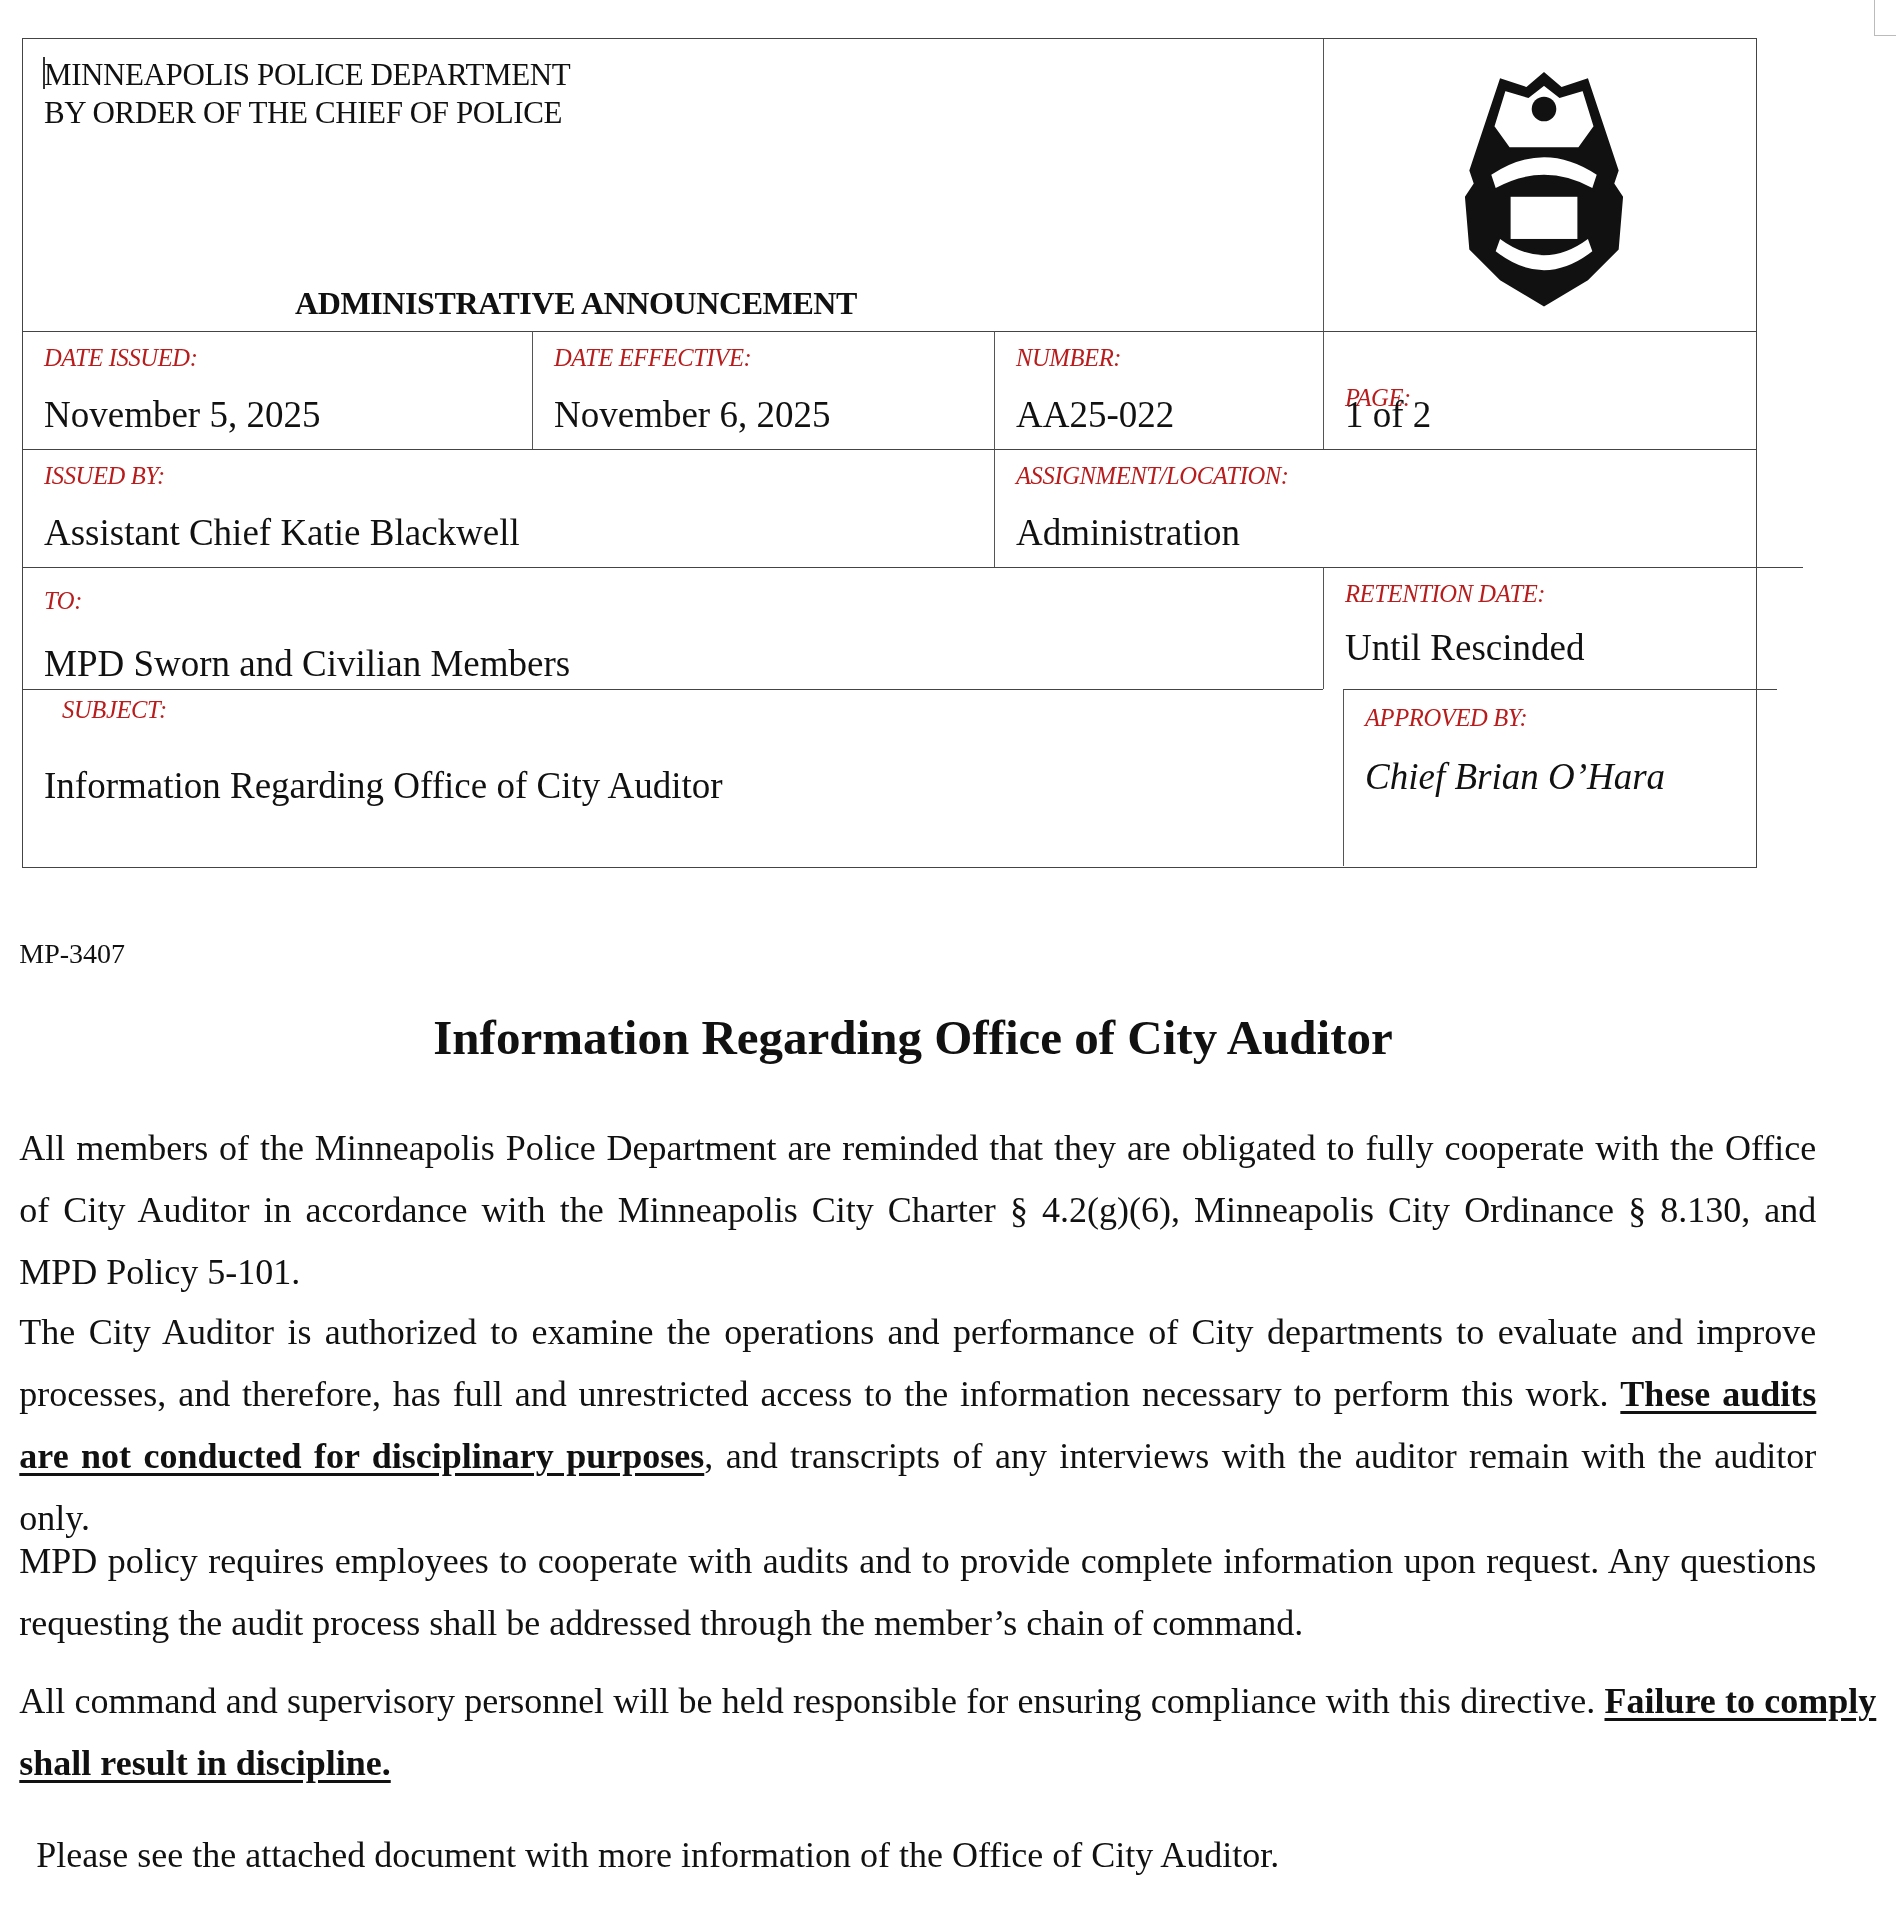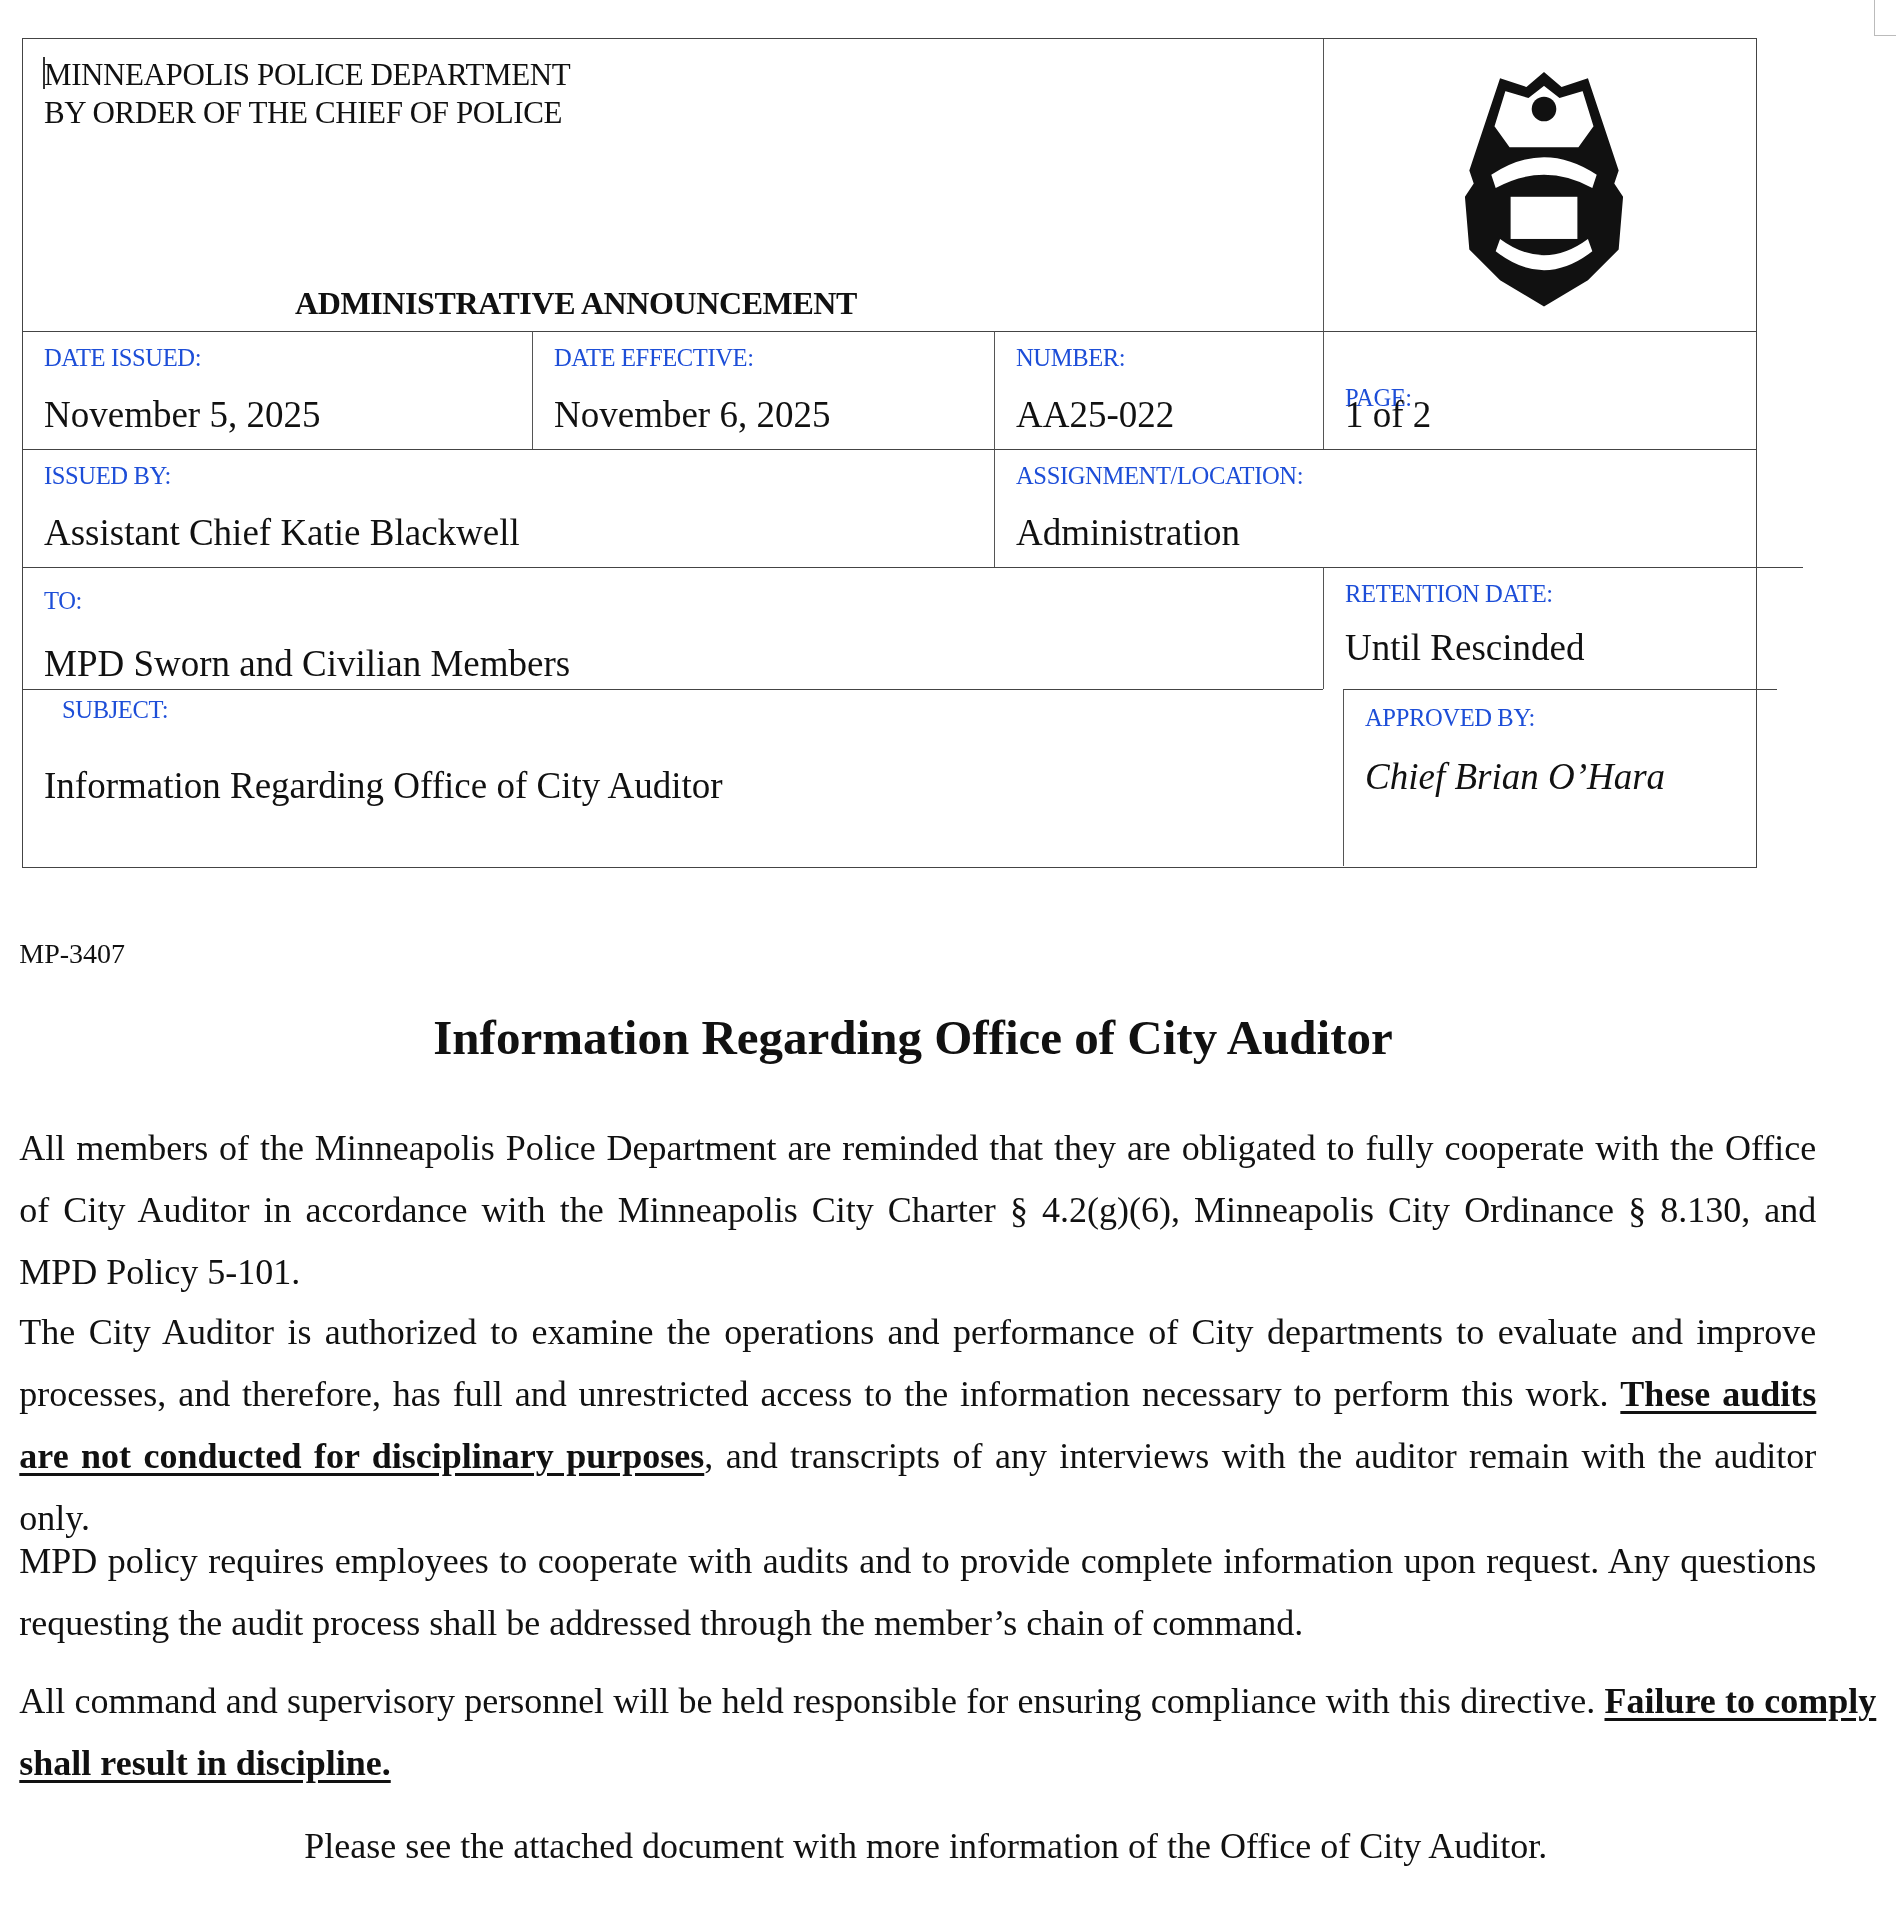--- a/index.html
+++ b/index.html
@@ -5,21 +5,21 @@
   html, body { margin: 0; padding: 0; background: #ffffff; }
   body { width: 1896px; height: 1929px; position: relative; overflow: hidden;
          font-family: "Liberation Serif", "DejaVu Serif", serif; color: #111; }
   .corner-mark { position: absolute; left: 1874px; top: 0; width: 26px; height: 35px;
                  border-left: 1.8px solid #bbb; border-bottom: 1.8px solid #bbb; }
   .hdr-table { position: absolute; left: 22px; top: 38px; width: 1735px; height: 830px;
                border: 1.8px solid #444; box-sizing: border-box; }
   .cell { position: absolute; box-sizing: border-box; }
   .bl { border-left: 1.3px solid #555; }
   .bt { border-top: 1.8px solid #444; }
-  .lbl { position: absolute; left: 21px; font-size: 24.6px; letter-spacing: -0.4px; color: #1d4ed8; }
+  .lbl { position: absolute; left: 21px; font-size: 24.6px; letter-spacing: -0.4px; color: #b91c1c; font-style: italic; }
   .val { position: absolute; left: 21px; font-size: 37px; color: #111; white-space: nowrap; }
   .org-line { position: absolute; left: 21px; font-size: 31px; white-space: nowrap; letter-spacing: -0.4px; }
   .aa-title { position: absolute; left: 272px; top: 246px; font-size: 32px; font-weight: bold; letter-spacing: -0.4px; white-space: nowrap; }
   .caret { position: absolute; left: 20px; top: 17.6px; width: 1.8px; height: 32px; background: #333; }
   .badge { position: absolute; left: 1436px; top: 65px; width: 176px; height: 246px; }
   .form-code { position: absolute; left: 19.3px; top: 938px; font-size: 28px; }
   .doc-title { position: absolute; left: 0; width: 1896px; top: 1009px; text-align: center; font-size: 49px; font-weight: bold; padding-right: 70px; box-sizing: border-box; }
   .para { position: absolute; left: 19.3px; width: 1797px; font-size: 36px; line-height: 62px; text-align: justify; }
   .em { font-weight: bold; text-decoration: underline; text-decoration-thickness: 2.6px; text-underline-offset: 5.3px; }
   .italic { font-style: italic; }
@@ -98,14 +98,14 @@
 <div class="doc-title">Information Regarding Office of City Auditor</div>
 
 <p class="para" style="top:1117px;margin:0;">All members of the Minneapolis Police Department are reminded that they are obligated to fully cooperate with the Office of City Auditor in accordance with the Minneapolis City Charter § 4.2(g)(6), Minneapolis City Ordinance § 8.130, and MPD Policy 5-101.</p>
 
 <p class="para" style="top:1301px;margin:0;"><span>The City Auditor is authorized to examine the operations and performance of City departments to evaluate and improve processes, and therefore, has full and unrestricted access to the information necessary to perform this work. </span><span class="em">These audits are not conducted for disciplinary purposes</span><span>, and transcripts of any interviews with the auditor remain with the auditor only.</span></p>
 
 <p class="para" style="top:1530px;margin:0;">MPD policy requires employees to cooperate with audits and to provide complete information upon request.  Any questions requesting the audit process shall be addressed through the member’s chain of command.</p>
 
 <p class="para" style="top:1670px;margin:0;width:1857px;"><span>All command and supervisory personnel will be held responsible for ensuring compliance with this directive.  </span><span class="em">Failure to comply shall result in discipline.</span></p>
 
-<p class="para" style="top:1807px;margin:8px;text-align:center;">Please see the attached document with more information of the Office of City Auditor.</p>
+<p class="para" style="top:1807px;margin:17px;text-align:left;">Please see the attached document with more information of the Office of City Auditor.</p>
 
 
 </body></html>

